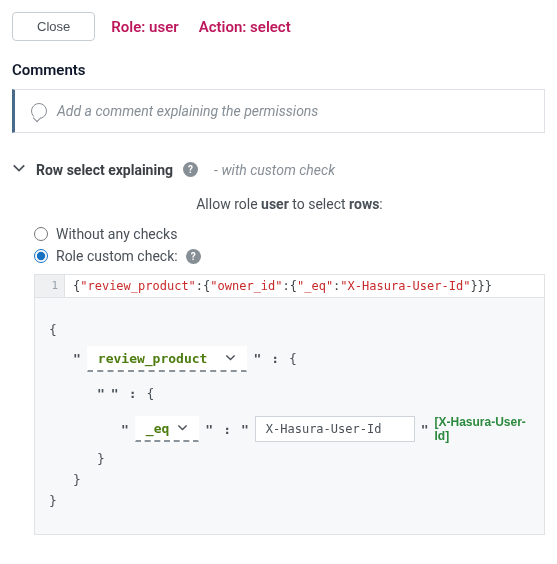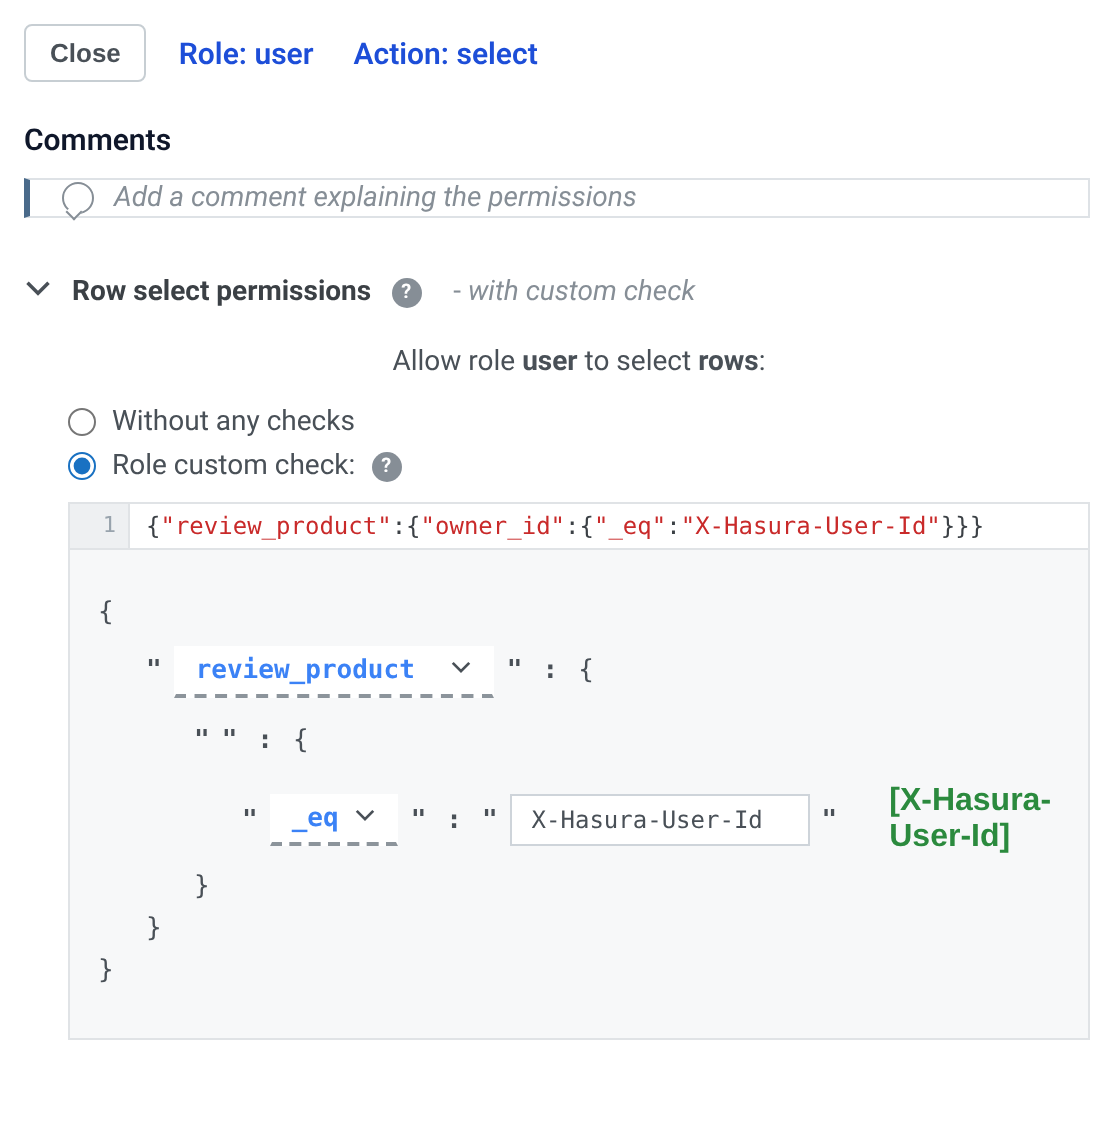--- a/index.html
+++ b/index.html
@@ -1,21 +1,21 @@
 <!DOCTYPE html>
 <html><head>
 <meta charset="utf-8">
 <style>
 * { box-sizing: border-box; margin: 0; padding: 0; }
 body { font-family: -apple-system, BlinkMacSystemFont, "Segoe UI", Roboto, sans-serif; font-size: 14px; color: #484e52; background: #fff; padding: 12px; width: 557px; }
 .header { display: flex; align-items: center; gap: 16px; margin-bottom: 20px; }
-.close-btn { border: 1px solid #c7ced3; background: #fff; color: #495057; padding: 6px 12px; border-radius: 4px; font-size: 13px; cursor: pointer; font-weight: bold; }
-.header-text { display: flex; gap: 20px; font-size: 15px; font-weight: 600; color: #1d4ed8; }
+.close-btn { border: 1px solid #c7ced3; background: #fff; color: #495057; padding: 6px 24px; border-radius: 4px; font-size: 13px; cursor: pointer; }
+.header-text { display: flex; gap: 20px; font-size: 15px; font-weight: 600; color: #be185d; }
 .section-title { font-weight: 600; color: #0f172a; margin-bottom: 10px; font-size: 15px; }
-.comment-box { border: 1px solid #dee2e6; border-left: 3px solid #4a6a8a; background: #fff; padding: 1px 16px; display: flex; align-items: center; gap: 10px; color: #868e96; font-style: italic; margin-bottom: 28px; }
+.comment-box { border: 1px solid #dee2e6; border-left: 3px solid #4a6a8a; background: #fff; padding: 13px 16px; display: flex; align-items: center; gap: 10px; color: #868e96; font-style: italic; margin-bottom: 28px; }
 .chat-icon { width: 16px; height: 16px; border: 1.5px solid #868e96; border-radius: 50%; position: relative; flex-shrink: 0; }
 .chat-icon::after { content: ''; position: absolute; bottom: -3px; left: 2px; width: 5px; height: 5px; border-left: 1.5px solid #868e96; border-bottom: 1.5px solid #868e96; background: #fff; transform: rotate(-45deg); }
 .permissions-header { display: flex; align-items: center; gap: 10px; margin-bottom: 18px; }
 .chevron { cursor: pointer; }
 .chevron svg { width: 14px; height: 14px; }
 .perm-title { font-weight: 700; color: #3b4045; }
 .help-icon { width: 15px; height: 15px; border-radius: 50%; background: #868e96; color: #fff; display: inline-flex; align-items: center; justify-content: center; font-size: 10px; font-weight: 700; cursor: help; flex-shrink: 0; }
 .subtitle-dash { color: #868e96; margin-left: 6px; }
 .subtitle-italic { font-style: italic; color: #868e96; }
 .allow-text { margin-left: 22px; color: #495057; margin-bottom: 14px; text-align: center; }
@@ -23,27 +23,27 @@
 .option-row { display: flex; align-items: center; gap: 8px; }
 .option-row input[type="radio"] { width: 14px; height: 14px; accent-color: #1971c2; cursor: pointer; }
 .option-row label { color: #495057; cursor: pointer; }
 .code-line-wrap { display: flex; margin-left: 22px; border: 1px solid #e0e3e6; }
 .gutter { width: 30px; background: #eef0f2; border-right: 1px solid #e0e3e6; text-align: right; padding: 4px 6px; font-size: 11px; color: #98a3ad; font-family: Consolas, Monaco, monospace; }
 .code-text { flex: 1; padding: 4px 8px; font-family: Consolas, Monaco, monospace; font-size: 12px; color: #3b4045; white-space: nowrap; overflow: hidden; }
 .code-text .str { color: #c92a2a; }
 .builder { margin-left: 22px; background: #f7f8f9; border: 1px solid #e0e3e6; border-top: none; padding: 18px 14px 20px 14px; font-family: Consolas, Monaco, monospace; font-size: 13px; color: #495057; }
 .brace { margin: 6px 0; }
 .builder-row { display: flex; align-items: center; gap: 6px; margin: 8px 0; }
-.select-like { background: #fff; border: 1px solid #fff; padding: 4px 10px; display: inline-flex; align-items: center; gap: 18px; border-bottom: 2px dashed #8c949b; font-weight: 600; color: #3b82f6; position: relative; }
+.select-like { background: #fff; border: 1px solid #fff; padding: 4px 10px; display: inline-flex; align-items: center; gap: 18px; border-bottom: 2px dashed #8c949b; font-weight: 600; color: #4d7c0f; position: relative; }
 .select-like.narrow { gap: 8px; }
 .chev-down svg { width: 11px; height: 11px; }
 .quote { font-weight: 600; }
 .colon { font-weight: 600; margin: 0 4px; }
 .input-like { background: #fff; border: 1px solid #ced4da; padding: 5px 10px; font-family: inherit; font-size: 12px; color: #495057; min-width: 150px; }
-.chip { font-family: -apple-system, sans-serif; font-size: 16px; font-weight: 700; color: #2b8a3e; margin-left: 20px; }
+.chip { font-family: -apple-system, sans-serif; font-size: 12px; font-weight: 700; color: #2b8a3e; }
 .indent-1 { padding-left: 24px; }
 .indent-2 { padding-left: 48px; }
 .indent-3 { padding-left: 72px; }
 </style>
 </head>
 <body>
 
 <div class="header">
   <button class="close-btn">Close</button>
   <div class="header-text">
@@ -57,21 +57,21 @@
   <span class="chat-icon"></span>
   <span>Add a comment explaining the permissions</span>
 </div>
 
 <div class="permissions-header">
   <span class="chevron">
     <svg viewBox="0 0 16 16">
         <path d="M2 5 L8 11 L14 5" fill="none" stroke="#495057" stroke-width="2"></path>
       </svg>
   </span>
-  <span class="perm-title">Row select permissions</span>
+  <span class="perm-title">Row select explaining</span>
   <span class="help-icon">?</span>
   <span>
     <span class="subtitle-dash">-</span>
     <span class="subtitle-italic">with custom check</span>
   </span>
 </div>
 
 <div class="allow-text">
   <span>Allow role</span>
   <b>user</b>

